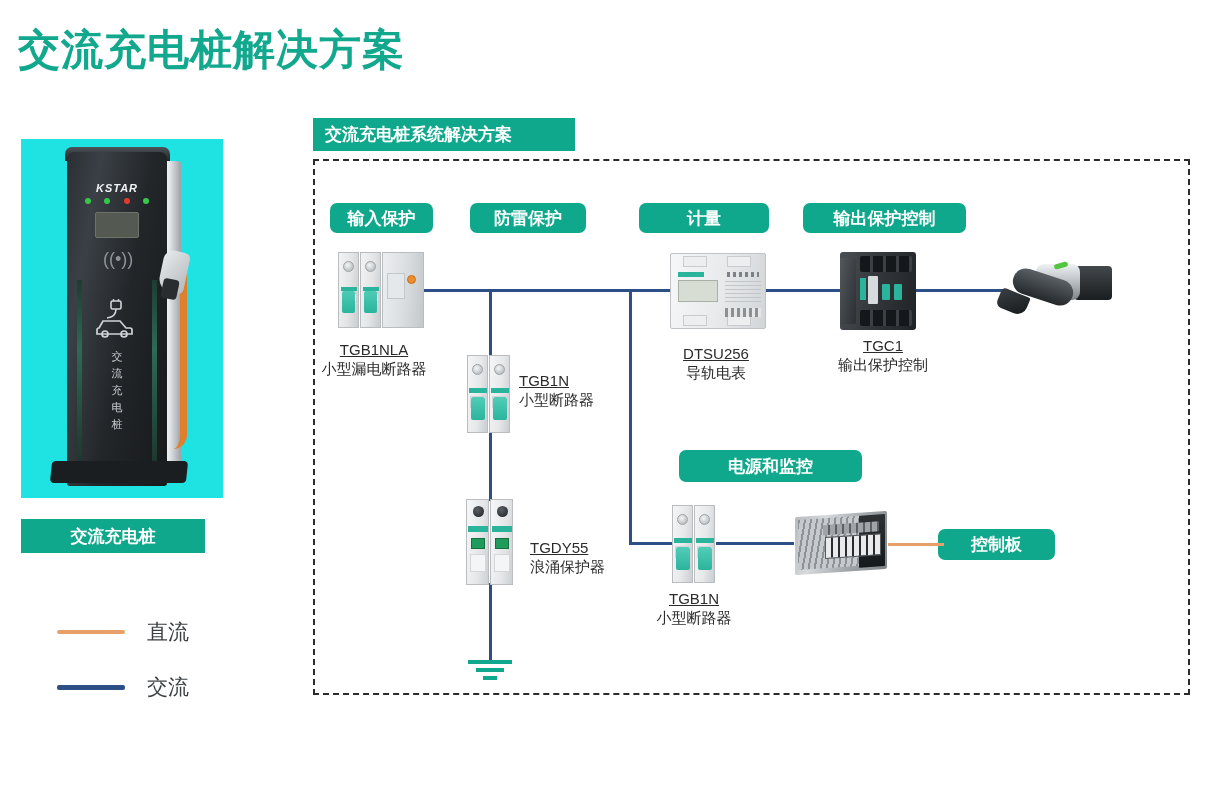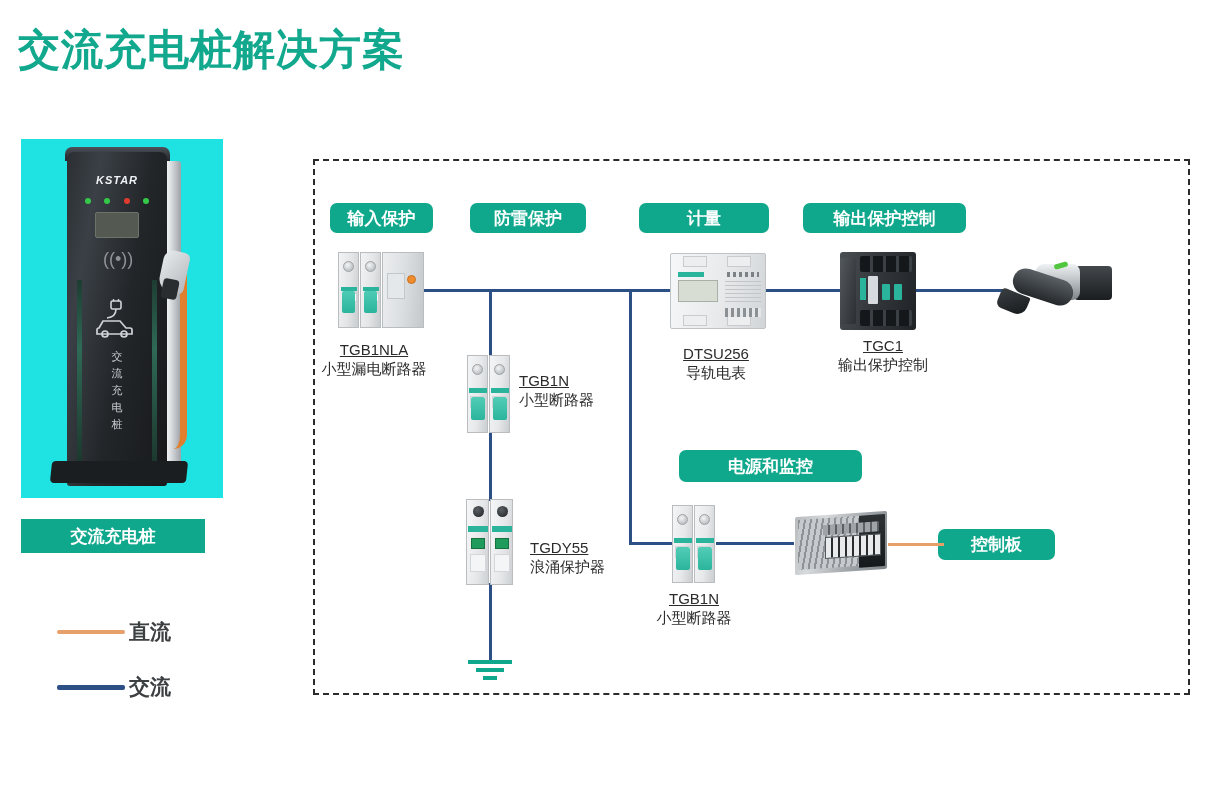--- a/index.html
+++ b/index.html
@@ -50,21 +50,21 @@
     background: linear-gradient(90deg,#c9ccd0,#eef0f2 40%,#9da2a7);
     border-radius: 3px;
   }
   .pile-cap {
     position: absolute; left: 44px; top: 8px;
     width: 105px; height: 14px;
     background: linear-gradient(180deg,#4c5258,#23262a);
     border-radius: 7px 7px 0 0;
   }
   .pile-brand {
-    position: absolute; left: 0; top: 22px; width: 100px;
+    position: absolute; left: 0; top: 30px; width: 100px;
     text-align: center; color: #f0f2f4;
     font-size: 11px; font-weight: bold; font-style: italic; letter-spacing: 1px;
   }
   .pile-leds { position: absolute; left: 18px; top: 46px; width: 64px; display: flex; justify-content: space-between; }
   .led { width: 6px; height: 6px; border-radius: 50%; }
   .pile-screen {
     position: absolute; left: 28px; top: 60px;
     width: 44px; height: 26px;
     background: #545a52; border: 1px solid #6c7369; border-radius: 2px;
   }
@@ -113,21 +113,21 @@
     transform: rotate(12deg);
   }
   .pile-caption {
     left: 21px; top: 519px; width: 184px; height: 34px;
   }
 
   
   .legend-row { position: absolute; display: flex; align-items: center; }
   .legend-line { width: 68px; height: 4px; border-radius: 2px; }
   .legend-label {
-    margin-left: 4px; font-size: 21px; font-weight: bold; color: #3c4043;
+    margin-left: 22px; font-size: 21px; font-weight: normal; color: #3c4043;
   }
 
   
   .diagram-frame {
     position: absolute; left: 313px; top: 159px;
     width: 877px; height: 536px;
     border: 2px dashed #2b2b2b;
     background: transparent;
   }
   .diagram-header {
@@ -436,20 +436,21 @@
 
   <div class="legend-row" style="left:57px; top:618px;">
     <span class="legend-line" style="background:#e8a06a"></span>
     <span class="legend-label">直流</span>
   </div>
   <div class="legend-row" style="left:57px; top:673px;">
     <span class="legend-line" style="background:#2c4f85; height:5px;"></span>
     <span class="legend-label">交流</span>
   </div>
 
+  <div class="badge square diagram-header">交流充电桩系统解决方案</div>
 
   <div class="diagram-frame"></div>
 
   <div class="badge rounded" style="left:330px; top:203px; width:103px; height:30px;">输入保护</div>
   <div class="badge rounded" style="left:470px; top:203px; width:116px; height:30px;">防雷保护</div>
   <div class="badge rounded" style="left:639px; top:203px; width:130px; height:30px;">计量</div>
   <div class="badge rounded" style="left:679px; top:450px; width:183px; height:32px;">电源和监控</div>
   <div class="badge rounded" style="left:803px; top:203px; width:163px; height:30px;">输出保护控制</div>
 
   <div class="badge rounded" style="left:938px; top:529px; width:117px; height:31px;">控制板</div>

